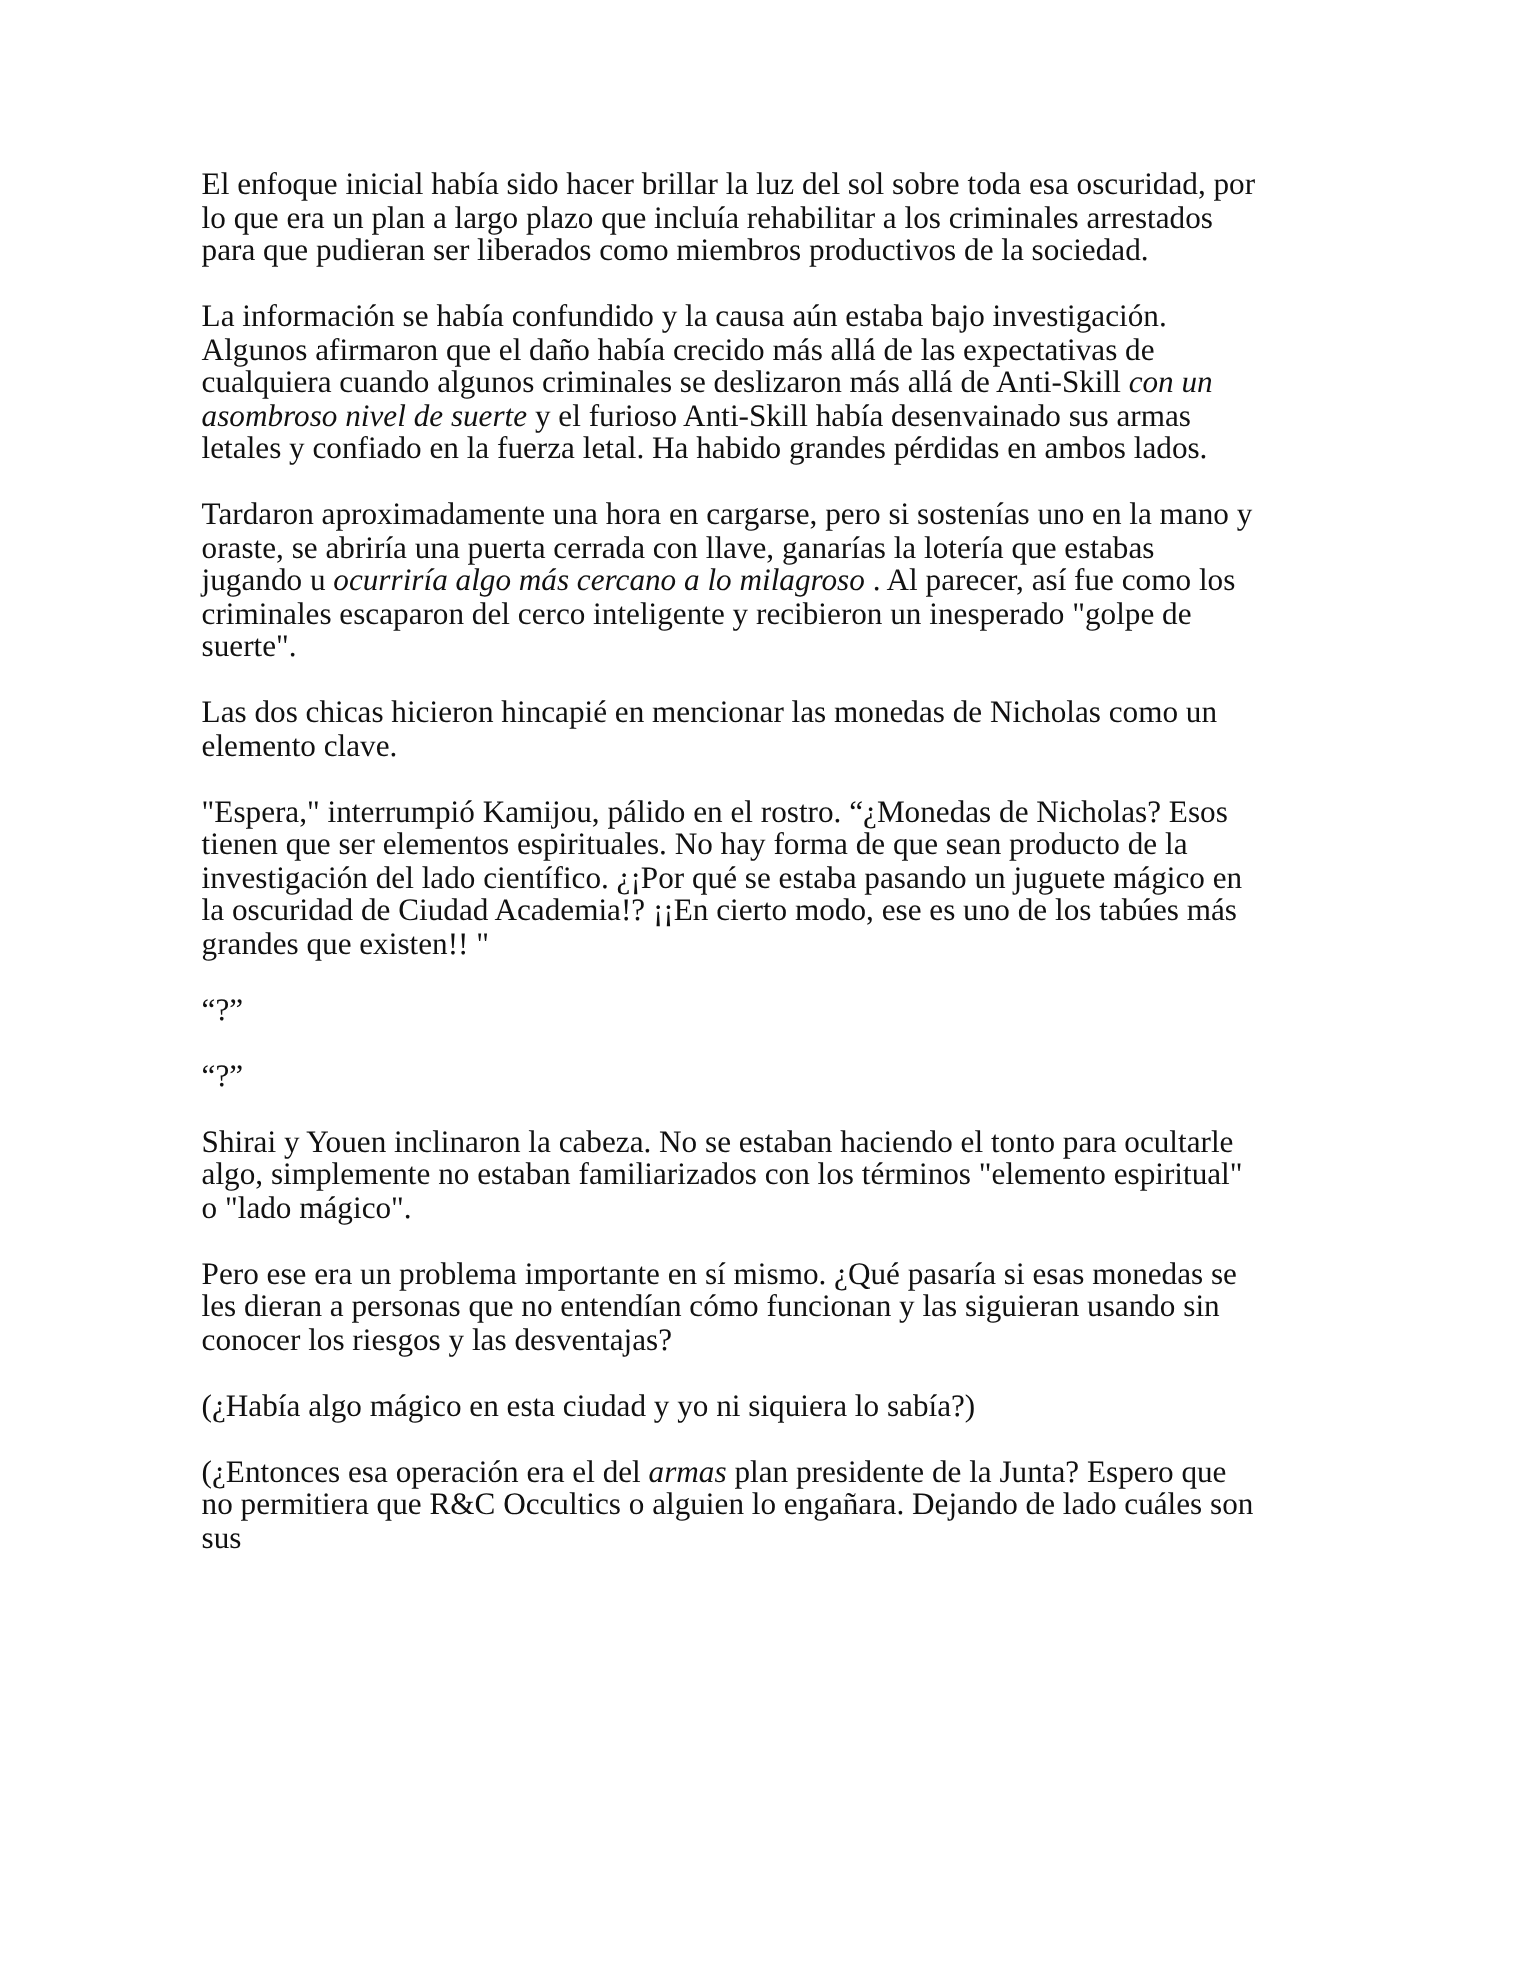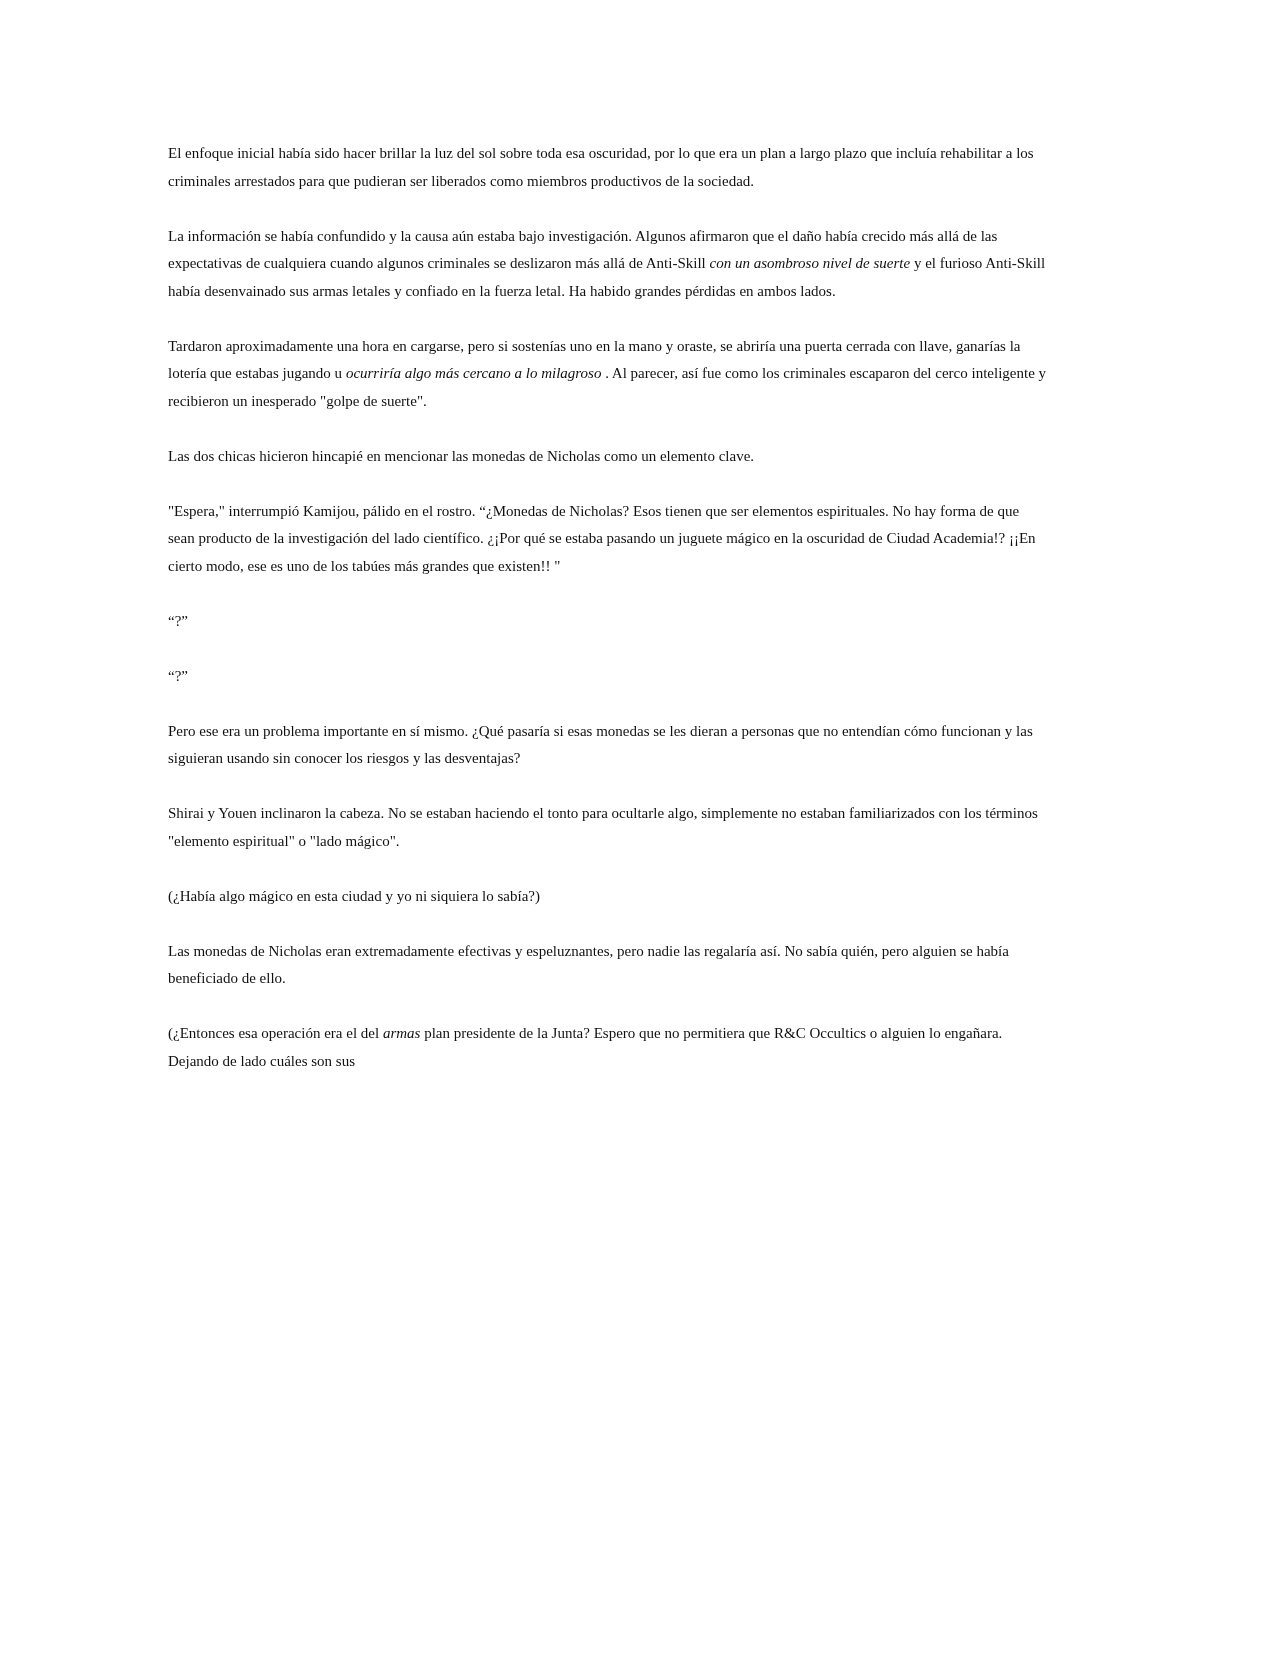--- a/index.html
+++ b/index.html
@@ -3,21 +3,21 @@
   <meta charset="utf-8">
   <style>
     html, body { margin: 0; padding: 0; background: #ffffff; }
     body { width: 1280px; height: 1656px; position: relative; overflow: hidden; }
     .page {
       position: absolute;
       left: 168px;
       top: 140px;
       width: 880px;
       font-family: "Liberation Serif", "DejaVu Serif", serif;
-      font-size: 15px;
+      font-size: 26px;
       line-height: 27.5px;
       color: #111111;
     }
     .para { margin: 0 0 27.5px 0; white-space: normal; }
     .para em { }
   </style>
 </head>
 <body>
 
 <div class="page">
@@ -36,27 +36,24 @@
   <p class="para">
     <span>"Espera," interrumpió Kamijou, pálido en el rostro. “¿Monedas de Nicholas? Esos tienen que ser elementos espirituales. No hay forma de que sean producto de la investigación del lado científico. ¿¡Por qué se estaba pasando un juguete mágico en la oscuridad de Ciudad Academia!? ¡¡En cierto modo, ese es uno de los tabúes más grandes que existen!! "</span>
   </p>
   <p class="para">
     <span>“?”</span>
   </p>
   <p class="para">
     <span>“?”</span>
   </p>
   <p class="para">
+    <span>Shirai y Youen inclinaron la cabeza. No se estaban haciendo el tonto para ocultarle algo, simplemente no estaban familiarizados con los términos "elemento espiritual" o "lado mágico".</span>
+  </p>
+  <p class="para">
     <span>Pero ese era un problema importante en sí mismo. ¿Qué pasaría si esas monedas se les dieran a personas que no entendían cómo funcionan y las siguieran usando sin conocer los riesgos y las desventajas?</span>
   </p>
   <p class="para">
-    <span>Shirai y Youen inclinaron la cabeza. No se estaban haciendo el tonto para ocultarle algo, simplemente no estaban familiarizados con los términos "elemento espiritual" o "lado mágico".</span>
-  </p>
-  <p class="para">
     <span>(¿Había algo mágico en esta ciudad y yo ni siquiera lo sabía?)</span>
-  </p>
-  <p class="para">
-    <span>Las monedas de Nicholas eran extremadamente efectivas y espeluznantes, pero nadie las regalaría así. No sabía quién, pero alguien se había beneficiado de ello.</span>
   </p>
   <p class="para">
     <span>(¿Entonces esa operación era el del </span><em>armas</em><span> plan presidente de la Junta? Espero que no permitiera que R&amp;C Occultics o alguien lo engañara. Dejando de lado cuáles son sus</span>
   </p>
 </div>
 
 </body></html>

